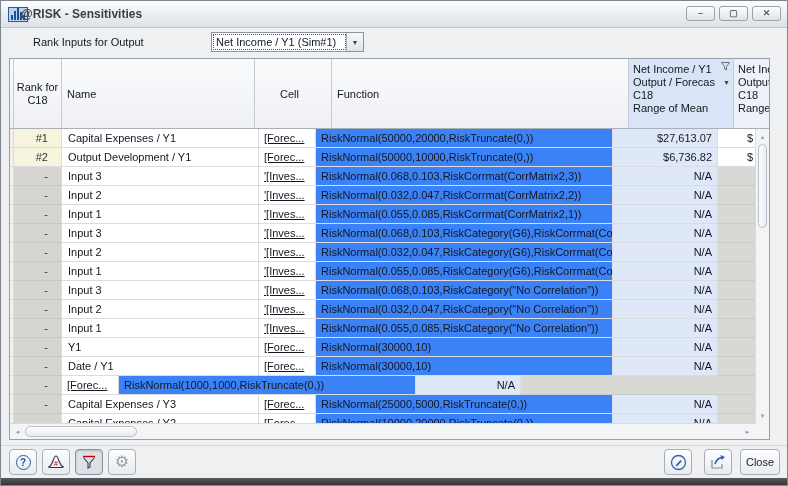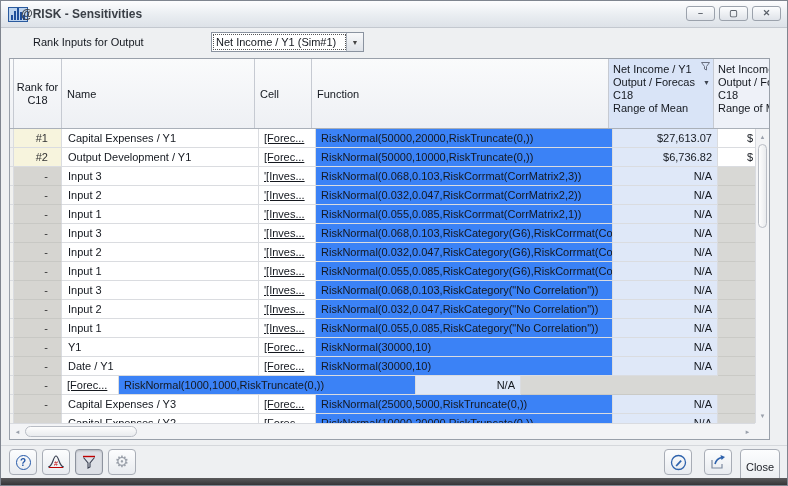--- a/index.html
+++ b/index.html
@@ -32,21 +32,21 @@
     background:linear-gradient(#f7f8fa,#dfe3e9);display:flex;align-items:center;justify-content:center;
     font-size:8px;color:#444;}
   
   .table{position:absolute;left:8px;top:57px;width:761px;height:382px;border:1px solid #99a0aa;background:#fff;overflow:hidden;}
   .thead{position:absolute;top:0;left:0;right:0;height:70px;display:flex;
     background:linear-gradient(#fafbfc,#eef0f4);border-bottom:1px solid #aab0b9;}
   .th{border-right:1px solid #c6cad2;display:flex;align-items:center;padding:0 5px;overflow:hidden;}
   .th-gutter{width:4px;padding:0;}
   .th-rank{width:48px;flex-direction:column;justify-content:center;padding:0;text-align:center;line-height:13px;}
   .th-name{width:193px;}
-  .th-cell{width:57px;}
+  .th-cell{width:57px;margin-left:20px;}
   .th-func{width:297px;}
   .th-v1{width:105px;background:#d9e4f7;position:relative;flex-direction:column;align-items:flex-start;justify-content:flex-start;padding:4px 4px 0 4px;line-height:13px;}
   .th-v2{flex:1;background:#eef1f8;flex-direction:column;align-items:flex-start;justify-content:flex-start;padding:4px 0 0 4px;line-height:13px;border-right:none;white-space:nowrap;}
   .th-v1 .hline,.th-v2 .hline{display:block;white-space:nowrap;}
   .hdr-filter{position:absolute;top:2px;right:3px;}
   .hdr-sort{position:absolute;top:17px;right:3px;font-size:8px;color:#3d4450;}
   .tbody{position:absolute;top:70px;left:0;right:0;bottom:16px;overflow:hidden;}
   .trow{display:flex;height:19px;}
   .td{border-right:1px solid #dadce0;border-bottom:1px solid #dadce0;height:19px;line-height:18px;
     white-space:nowrap;overflow:hidden;}
@@ -73,21 +73,21 @@
     border:1px solid #b9bdc5;border-radius:6px;}
   .corner{position:absolute;right:0;bottom:0;width:14px;height:16px;background:#f3f4f6;}
   
   .bottombar{position:absolute;left:0;right:0;bottom:7px;height:33px;border-top:1px solid #d5d8dc;background:#eef0f2;}
   .btn-sq{position:absolute;top:3px;width:28px;height:26px;border:1px solid #a8adb6;border-radius:4px;
     background:linear-gradient(#fcfdfe,#e8ebef);display:flex;align-items:center;justify-content:center;}
   .btn-pressed{background:#dde0e6;border-color:#8d939e;box-shadow:inset 0 1px 2px rgba(0,0,0,.18);}
   .help-glyph{width:15px;height:15px;border:1.5px solid #2458a8;border-radius:50%;color:#2458a8;
     font-weight:bold;font-size:10px;line-height:13px;text-align:center;}
   .gear-glyph{font-size:16px;color:#9aa0aa;line-height:1;}
-  .btn-close{position:absolute;top:3px;right:7px;width:40px;height:36px;border:1px solid #a8adb6;border-radius:4px;
+  .btn-close{position:absolute;top:3px;right:7px;width:40px;height:26px;border:1px solid #a8adb6;border-radius:4px;
     background:linear-gradient(#fcfdfe,#e8ebef);display:flex;align-items:center;justify-content:center;font-size:11px;color:#1c1f26;margin-left:27px;}
   .darkstrip{position:absolute;left:0;right:0;bottom:0;height:7px;background:linear-gradient(#5a5a5c,#353537);}
 </style>
 </head>
 <body>
 
 <div class="window">
 
   <div class="titlebar">
     <div class="app-icon">

